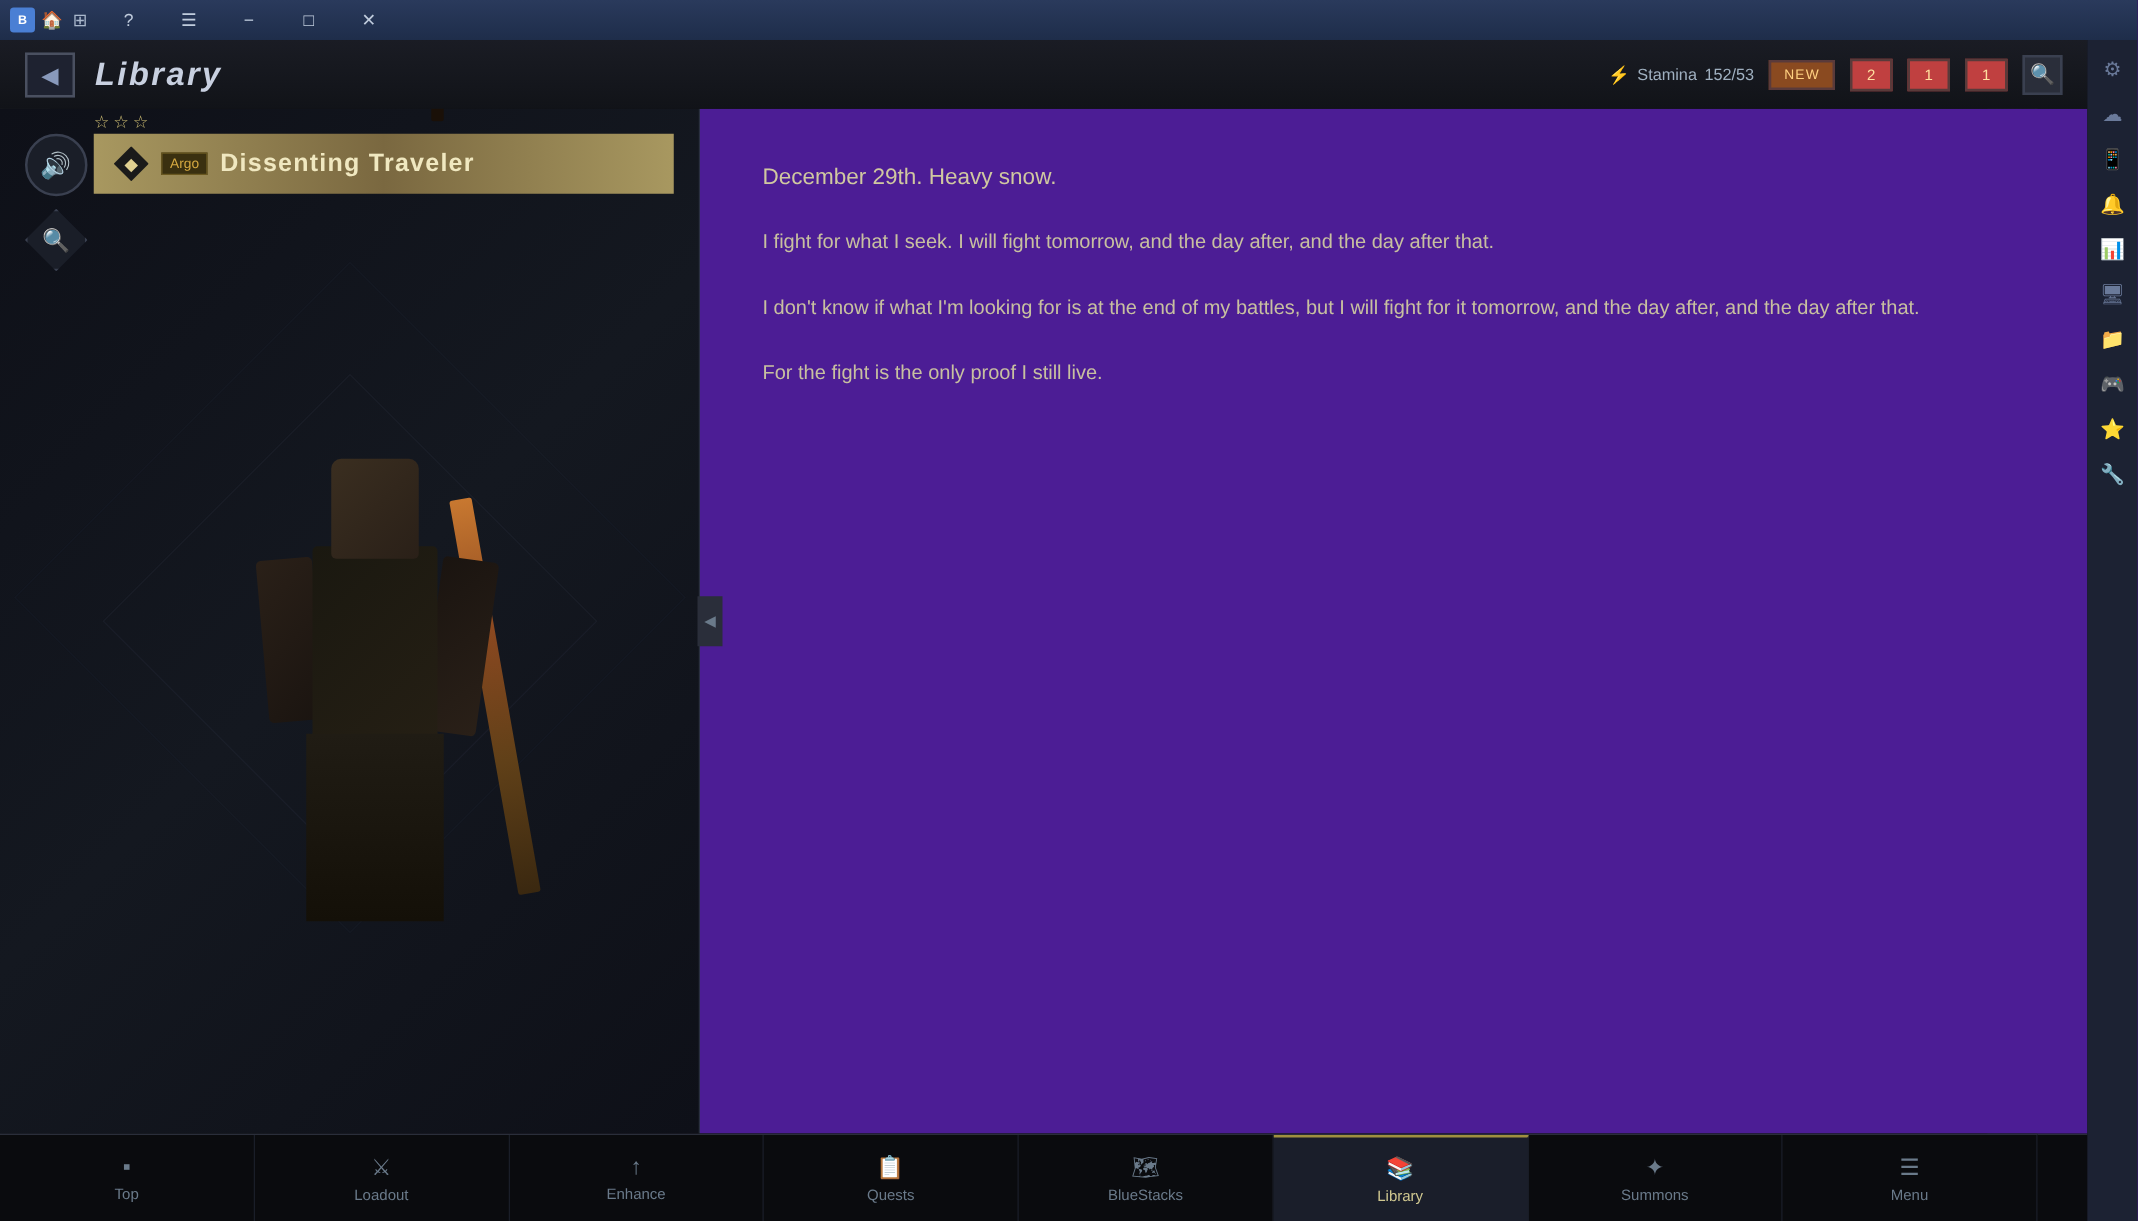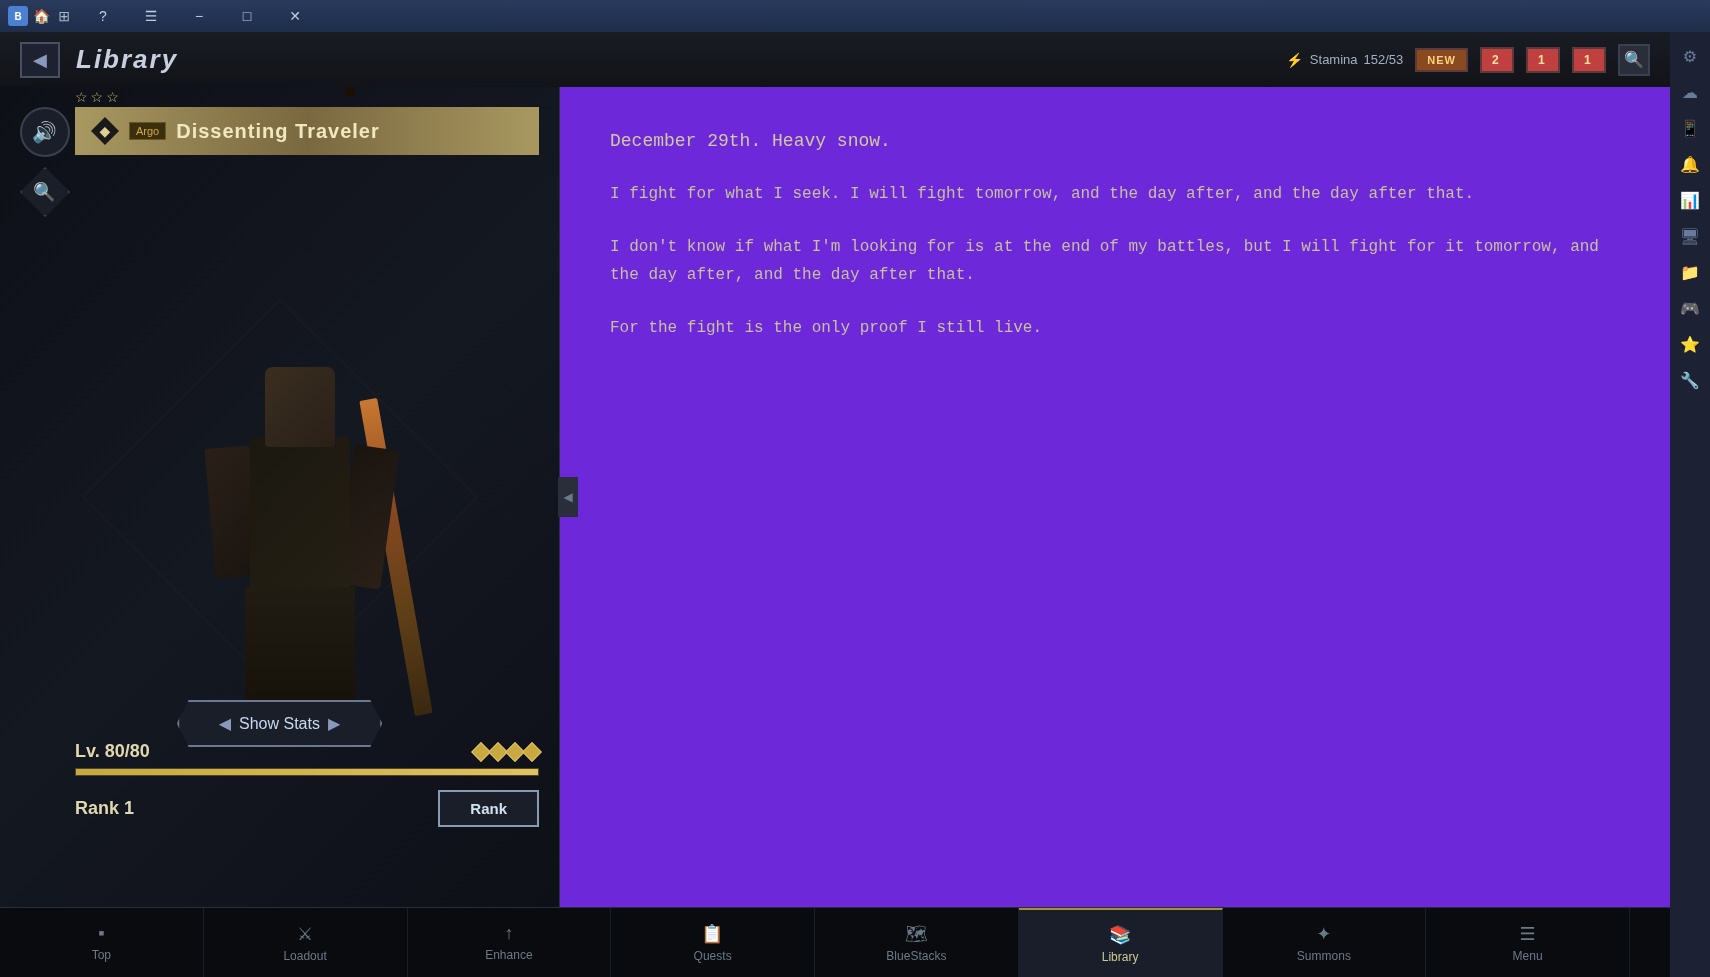--- a/index.html
+++ b/index.html
@@ -160,24 +160,24 @@
     }
     .stamina-icon {
       color: #e8d070;
       font-size: 14px;
     }
     .header-badge {
       background: #c04040;
       border: 2px solid #5a3a3a;
       color: #ffe0a0;
       font-size: 12px;
-      font-weight: bold;
+      font-weight: normal;
       padding: 4px 10px;
       min-width: 34px;
-      text-align: left;
+      text-align: center;
     }
     .header-badge.new-badge {
       background: #8a4a20;
       color: #ffd080;
       font-size: 11px;
       letter-spacing: 1px;
     }
     .header-search {
       width: 32px;
       height: 32px;
@@ -423,24 +423,23 @@
       font-size: 15px;
       padding: 8px 30px;
       cursor: pointer;
       font-weight: bold;
     }
 
     
     .info-panel {
       flex: 1;
       height: 100%;
-      background: #6d28d9;
+      background: #4c1d95;
       padding: 40px 50px;
       overflow-y: auto;
-      font-family: Liberation Mono, monospace;
     }
     .lore-date {
       color: #d0c8a0;
       font-size: 18px;
       margin-bottom: 24px;
       line-height: 1.6;
     }
     .lore-text {
       color: #c8c0a0;
       font-size: 16px;
@@ -751,42 +750,21 @@
               <div class="body-torso"></div>
               <div class="body-head">
                 <div class="hair"></div>
               </div>
               <div class="body-legs"></div>
             </div>
           </div>
         </div>
       </div>
 
-      <div class="show-stats-btn">
-        <span>Show Stats</span>
-      </div>
-
-      <div class="level-section">
-        <div class="level-row">
-          <span class="level-text">Lv. 80/80</span>
-          <div class="rank-diamonds">
-            <div class="rank-diamond"></div>
-            <div class="rank-diamond"></div>
-            <div class="rank-diamond"></div>
-            <div class="rank-diamond"></div>
-          </div>
-        </div>
-        <div class="level-bar-bg">
-          <div class="level-bar-fill"></div>
-        </div>
-        <div class="rank-row">
-          <span class="rank-label">Rank 1</span>
-          <button class="rank-btn">Rank</button>
-        </div>
-      </div>
+
     </div>
 
     <div class="collapse-arrow">◀</div>
 
     <div class="info-panel">
       <p class="lore-date">December 29th. Heavy snow.</p>
       <p class="lore-text">I fight for what I seek. I will fight tomorrow, and the day after, and the day after that.</p>
       <p class="lore-text">I don't know if what I'm looking for is at the end of my battles, but I will fight for it tomorrow, and the day after, and the day after that.</p>
       <p class="lore-text">For the fight is the only proof I still live.</p>
     </div>

